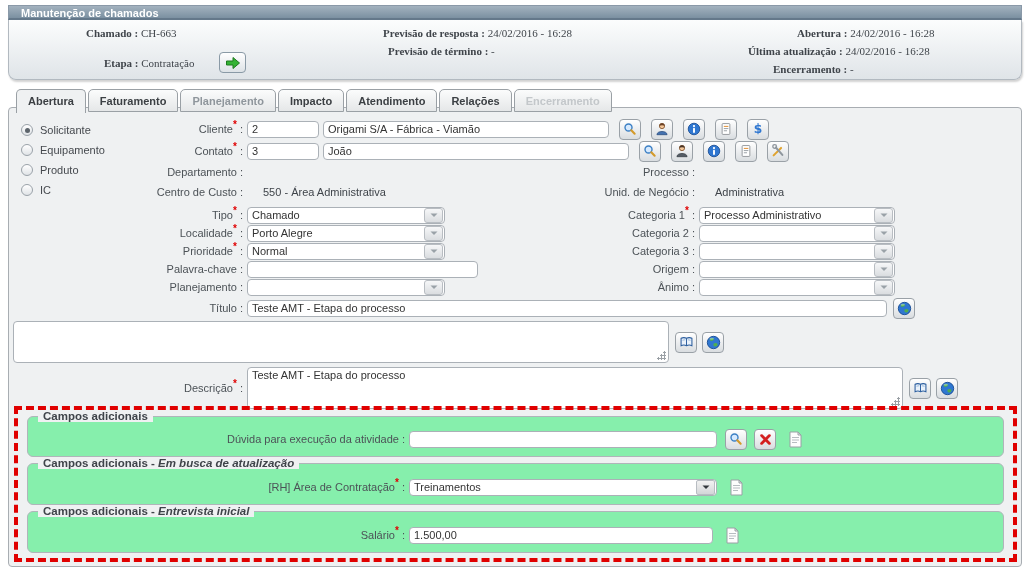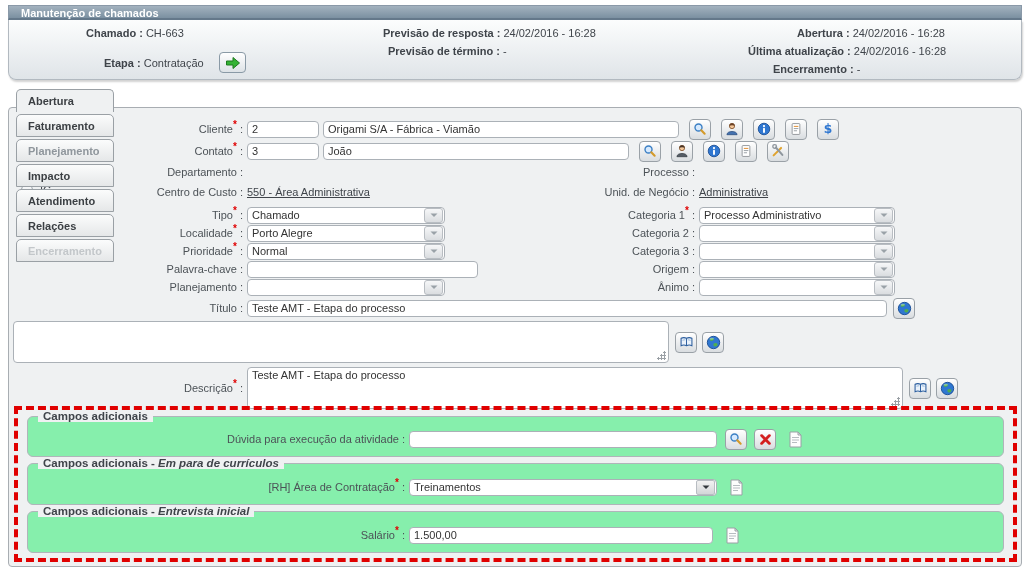--- a/index.html
+++ b/index.html
@@ -17,32 +17,32 @@
     border:1px solid #8a99a8; border-bottom:2px solid #64788a;
     color:#fff; font-weight:bold; font-size:11px;
   }
   
   .headerbox {
     position:relative; height:60px;
     background:linear-gradient(#fcfdfd,#dfe4e8);
     border:1px solid #b2b9c0; border-top:none; border-radius:0 0 8px 8px;
     box-shadow:1px 2px 2px rgba(0,0,0,.18);
   }
-  .hf { position:absolute; white-space:nowrap; }
+  .hf { position:absolute; white-space:nowrap;font-family:Liberation Serif, serif; }
   .hl { font-weight:bold; color:#3f444a; }
   .hv { color:#3f444a; }
   .stagebtn {
     position:absolute; left:210px; top:32px; width:27px; height:21px;
     border:1px solid #8a9aa6; border-radius:4px;
     background:linear-gradient(#ffffff,#dde2e6); cursor:pointer;
     display:flex; align-items:center; justify-content:center; padding:0;
   }
 
   
-  .tabs { position:absolute; left:8px; top:84px; display:flex; gap:2px; height:25px; z-index:2;flex-direction:column; }
+  .tabs { position:absolute; left:8px; top:84px; display:flex; gap:2px; height:25px; z-index:2; }
   .tab {
     height:23px; line-height:22px; padding:0 11px;
     border:1px solid #9aa0a5; border-radius:5px 5px 0 0;
     background:linear-gradient(#fbfcfc,#e5e7e8);
     font-weight:bold; color:#3c4044; cursor:pointer;
   }
   .tab.active { background:#eff1f2; height:24px; border-bottom:none; z-index:3; }
   .tab.dim { color:#8f969c; }
   .tab.disabled { color:#c3c7ca; cursor:default; }
 
@@ -59,21 +59,21 @@
     width:12px; height:12px; border-radius:50%; margin-right:7px; flex:none;
     border:1px solid #9aa2a9; background:linear-gradient(#ffffff,#dfe3e6);
     display:flex; align-items:center; justify-content:center;
   }
   .rb .dot { width:5px; height:5px; border-radius:50%; background:#5c646b; }
 
   
   .frow { position:absolute; left:0; display:flex; align-items:center; height:20px; white-space:nowrap; }
   .lb  { width:234px; text-align:right; color:#4c5257; flex:none; }
   .lbR { width:240px; text-align:right; color:#4c5257; flex:none; }
-  .val { margin-left:4px; color:#3f444a;text-decoration:underline; }
+  .val { margin-left:20px; color:#3f444a; }
   sup.req { color:#e00000; font-weight:bold; font-size:10px; line-height:0; }
   .txt {
     height:17px; border:1px solid #abb1b7; border-radius:4px; background:#fff;
     font-family:inherit; font-size:11px; color:#333; padding:0 4px; margin-left:4px;
   }
   .combo {
     height:17px; margin-left:4px; background:#fff; border:1px solid #abb1b7; border-radius:4px;
     display:flex; align-items:center; overflow:hidden;
   }
   .combo .ctext { flex:1; padding:0 4px; color:#333; }
@@ -194,21 +194,21 @@
       </div>
       <div class="radio-row">
         <span class="rb"></span>
         <span>IC</span>
       </div>
     </div>
 
     <div class="frow" style="top:11px">
       <span class="lb"><span>Cliente</span><sup class="req">*</sup><span> :</span></span>
       <input class="txt" style="width: 72px;" value="2">
-      <input class="txt" style="width: 356px;" value="Origami S/A - Fábrica - Viamão">
+      <input class="txt" style="width: 286px;" value="Origami S/A - Fábrica - Viamão">
       <button class="ibtn">
         <svg width="14" height="14" viewBox="0 0 16 16">
           <circle cx="6.3" cy="6.3" r="4" fill="#d6eaff" stroke="#3b7fc4" stroke-width="1.6"></circle>
           <line x1="9.5" y1="9.5" x2="13.3" y2="13.3" stroke="#d49a2a" stroke-width="2.4" stroke-linecap="round"></line>
         </svg>
       </button>
       <button class="ibtn">
         <svg width="14" height="14" viewBox="0 0 16 16">
           <circle cx="8" cy="4.6" r="3" fill="#f3c79b" stroke="#7a4a22" stroke-width="0.9"></circle>
           <path d="M8 1.4 a3 3 0 0 1 3 3 q-3 -1.6 -6 0 a3 3 0 0 1 3 -3 Z" fill="#6b4226"></path>
@@ -482,21 +482,21 @@
               <path d="M10 1 l3 3 h-3 Z" fill="#e2e5e8" stroke="#9aa0a5"></path>
               <line x1="4" y1="6.5" x2="11" y2="6.5" stroke="#b7bcc1"></line>
               <line x1="4" y1="9" x2="11" y2="9" stroke="#b7bcc1"></line>
               <line x1="4" y1="11.5" x2="9" y2="11.5" stroke="#b7bcc1"></line>
             </svg>
           </span>
         </div>
       </div>
 
       <div class="fs" style="top:53px;height:42px">
-        <span class="fs-legend"><span>Campos adicionais - </span><span class="it">Em para de currículos</span></span>
+        <span class="fs-legend"><span>Campos adicionais - </span><span class="it">Em busca de atualização</span></span>
         <div class="frow" style="top:13px">
           <span class="lb3"><span>[RH] Área de Contratação</span><sup class="req">*</sup><span> :</span></span>
           <div class="combo native" style="width:308px">
             <span class="ctext">Treinamentos</span>
             <span class="cbtn">
                 <svg width="10" height="8" viewBox="0 0 10 8">
                   <path d="M1.5 2.5 L5 6 L8.5 2.5 Z" fill="#33383d"></path>
                 </svg>
               </span>
           </div>

